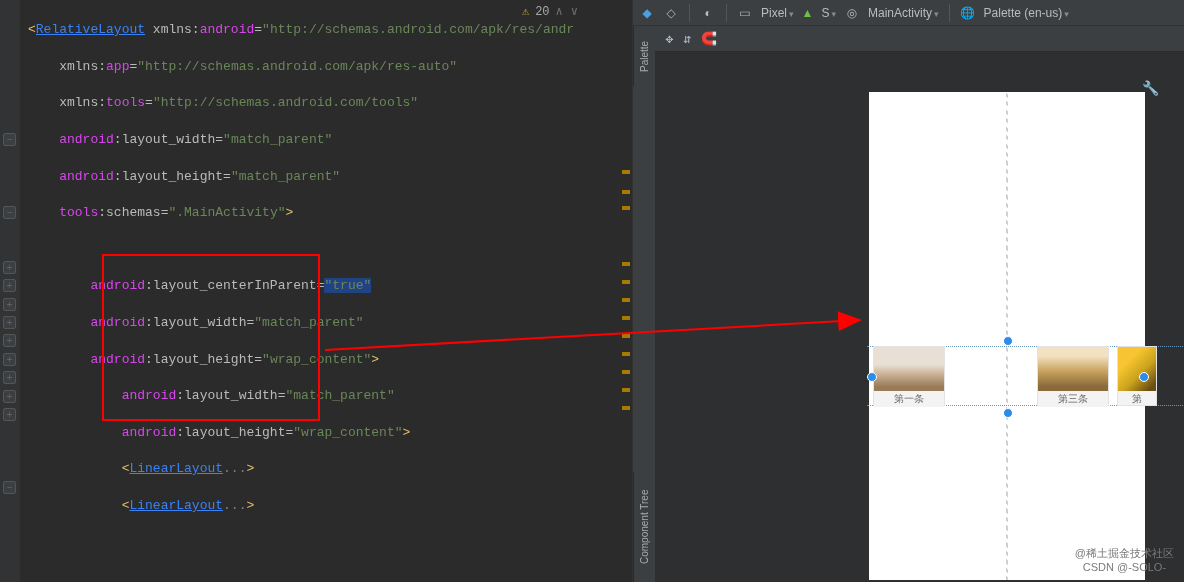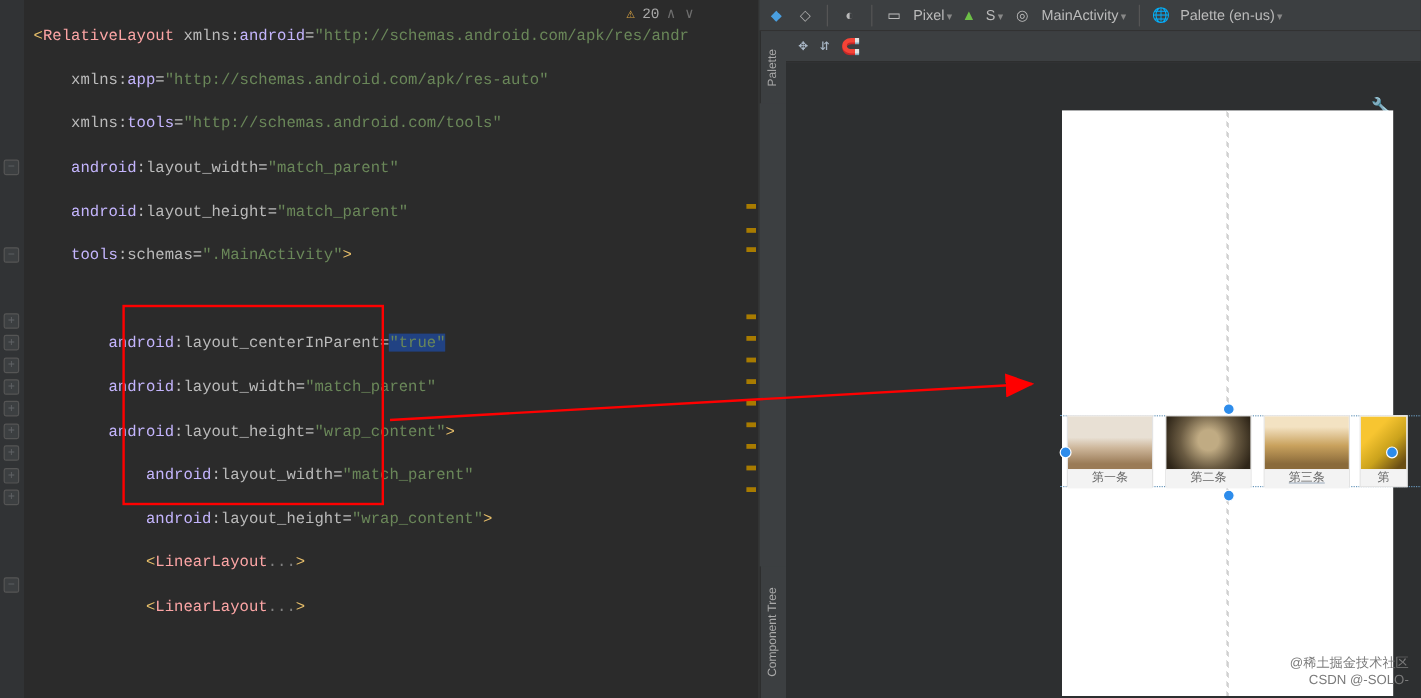--- a/index.html
+++ b/index.html
@@ -28,22 +28,22 @@
     width: 20px;
     height: 100%;
     background: #313335;
   }
   .code {
     padding: 3px 0 0 28px;
     line-height: 18.3px;
     white-space: pre;
     font-size: 13px;
   }
-  .c-tag { color: #fca5a5; }
-  .c-ns { color: #c4b5fd; }
+  .c-tag { color: #3b82f6; text-decoration: underline; }
+  .c-ns { color: #d946ef; }
   .c-attr { color: #bababa; }
   .c-val { color: #6a8759; }
   .c-punc { color: #e8bf6a; }
   .c-gt { color: #e8bf6a; }
   .c-fold { color: #808080; }
   .c-hl { background:#214283; color:#6a8759; }
   .line { display:block; }
   .gutter-fold {
     position:absolute; left:3px; width:13px; height:13px;
     color:#606366; font-size:10px; text-align:center; line-height:13px;
@@ -124,21 +124,21 @@
     font-family: Arial,sans-serif;
   }
   .design-surface {
     position:absolute;
     left:22px; top:52px;
     right:0; bottom:0;
     background:#2d2f30;
   }
   .phone {
     position:absolute;
-    left:230px; top:40px;
+    left:214px; top:40px;
     width:276px; height:488px;
     background:#ffffff;
   }
   .phone .zig {
     position:absolute; top:0; bottom:0; width:2px;
     left:50%;
     transform:translateX(-1px);
     background: repeating-linear-gradient(45deg,#d0d0d0,#d0d0d0 3px,transparent 3px,transparent 6px);
   }
   .scroll-strip {
@@ -156,37 +156,37 @@
   }
   .card .img { width:100%; height:44px; }
   .card .lbl {
     height:16px; line-height:16px;
     font-size:10px; text-align:center; color:#666;
     font-family: Arial,"Microsoft YaHei",sans-serif;
     background:#f3f3f3;
   }
   .card.c1 { left:4px; }
   .card.c2 { left:86px; }
-  .card.c3 { left:168px;text-decoration:underline; }
+  .card.c3 { left:168px; }
   .card.c4 { left:248px; width:40px; overflow:hidden; }
   .img.dog1 { background:linear-gradient(180deg,#e8e0d4 40%,#cdb69a 60%,#9a7b57 90%);}
   .img.cat  { background:radial-gradient(circle at 50% 45%,#c0ab83 20%,#6a5b42 55%,#2e2518 90%);}
   .img.dog2 { background:linear-gradient(180deg,#f3e2c2 20%,#c9a25e 55%,#8a6a3a 90%);}
   .img.flw  { background:linear-gradient(135deg,#f7c531 30%,#caa21c 60%,#6a4e14 90%);}
   .sel-dot {
     position:absolute; width:10px; height:10px;
     border:1px solid #fff; border-radius:50%;
     background:#2d8ceb;
   }
   .arrow-svg{ position:absolute; left:0; top:0; pointer-events:none; }
   .watermark {
     position:absolute; right:10px; bottom:8px;
     color:#7a7a7a; font-size:11px;
     font-family: Arial,"Microsoft YaHei",sans-serif;
-    text-align:right; line-height:14px;
+    text-align:center; line-height:14px;
   }
   .wrench {
     position:absolute; right:24px; top:28px;
     color:#8c8c8c; font-size:14px;
   }
 </style>
 </head>
 <body>
 
 <div class="editor">
@@ -287,24 +287,20 @@
   <div class="design-surface">
     <span class="wrench">🔧</span>
     <div class="phone">
       <div class="zig"></div>
       <div class="scroll-strip">
         <div class="strip-out"></div>
         <div class="card c1">
           <div class="img dog1"></div>
           <div class="lbl">第一条</div>
         </div>
-        <div class="card c2">
-          <div class="img cat"></div>
-          <div class="lbl">第二条</div>
-        </div>
         <div class="card c3">
           <div class="img dog2"></div>
           <div class="lbl">第三条</div>
         </div>
         <div class="card c4">
           <div class="img flw"></div>
           <div class="lbl">第</div>
         </div>
         <div class="sel-dot" style="left:134px; top:0"></div>
         <div class="sel-dot" style="left:134px; top:72px"></div>

